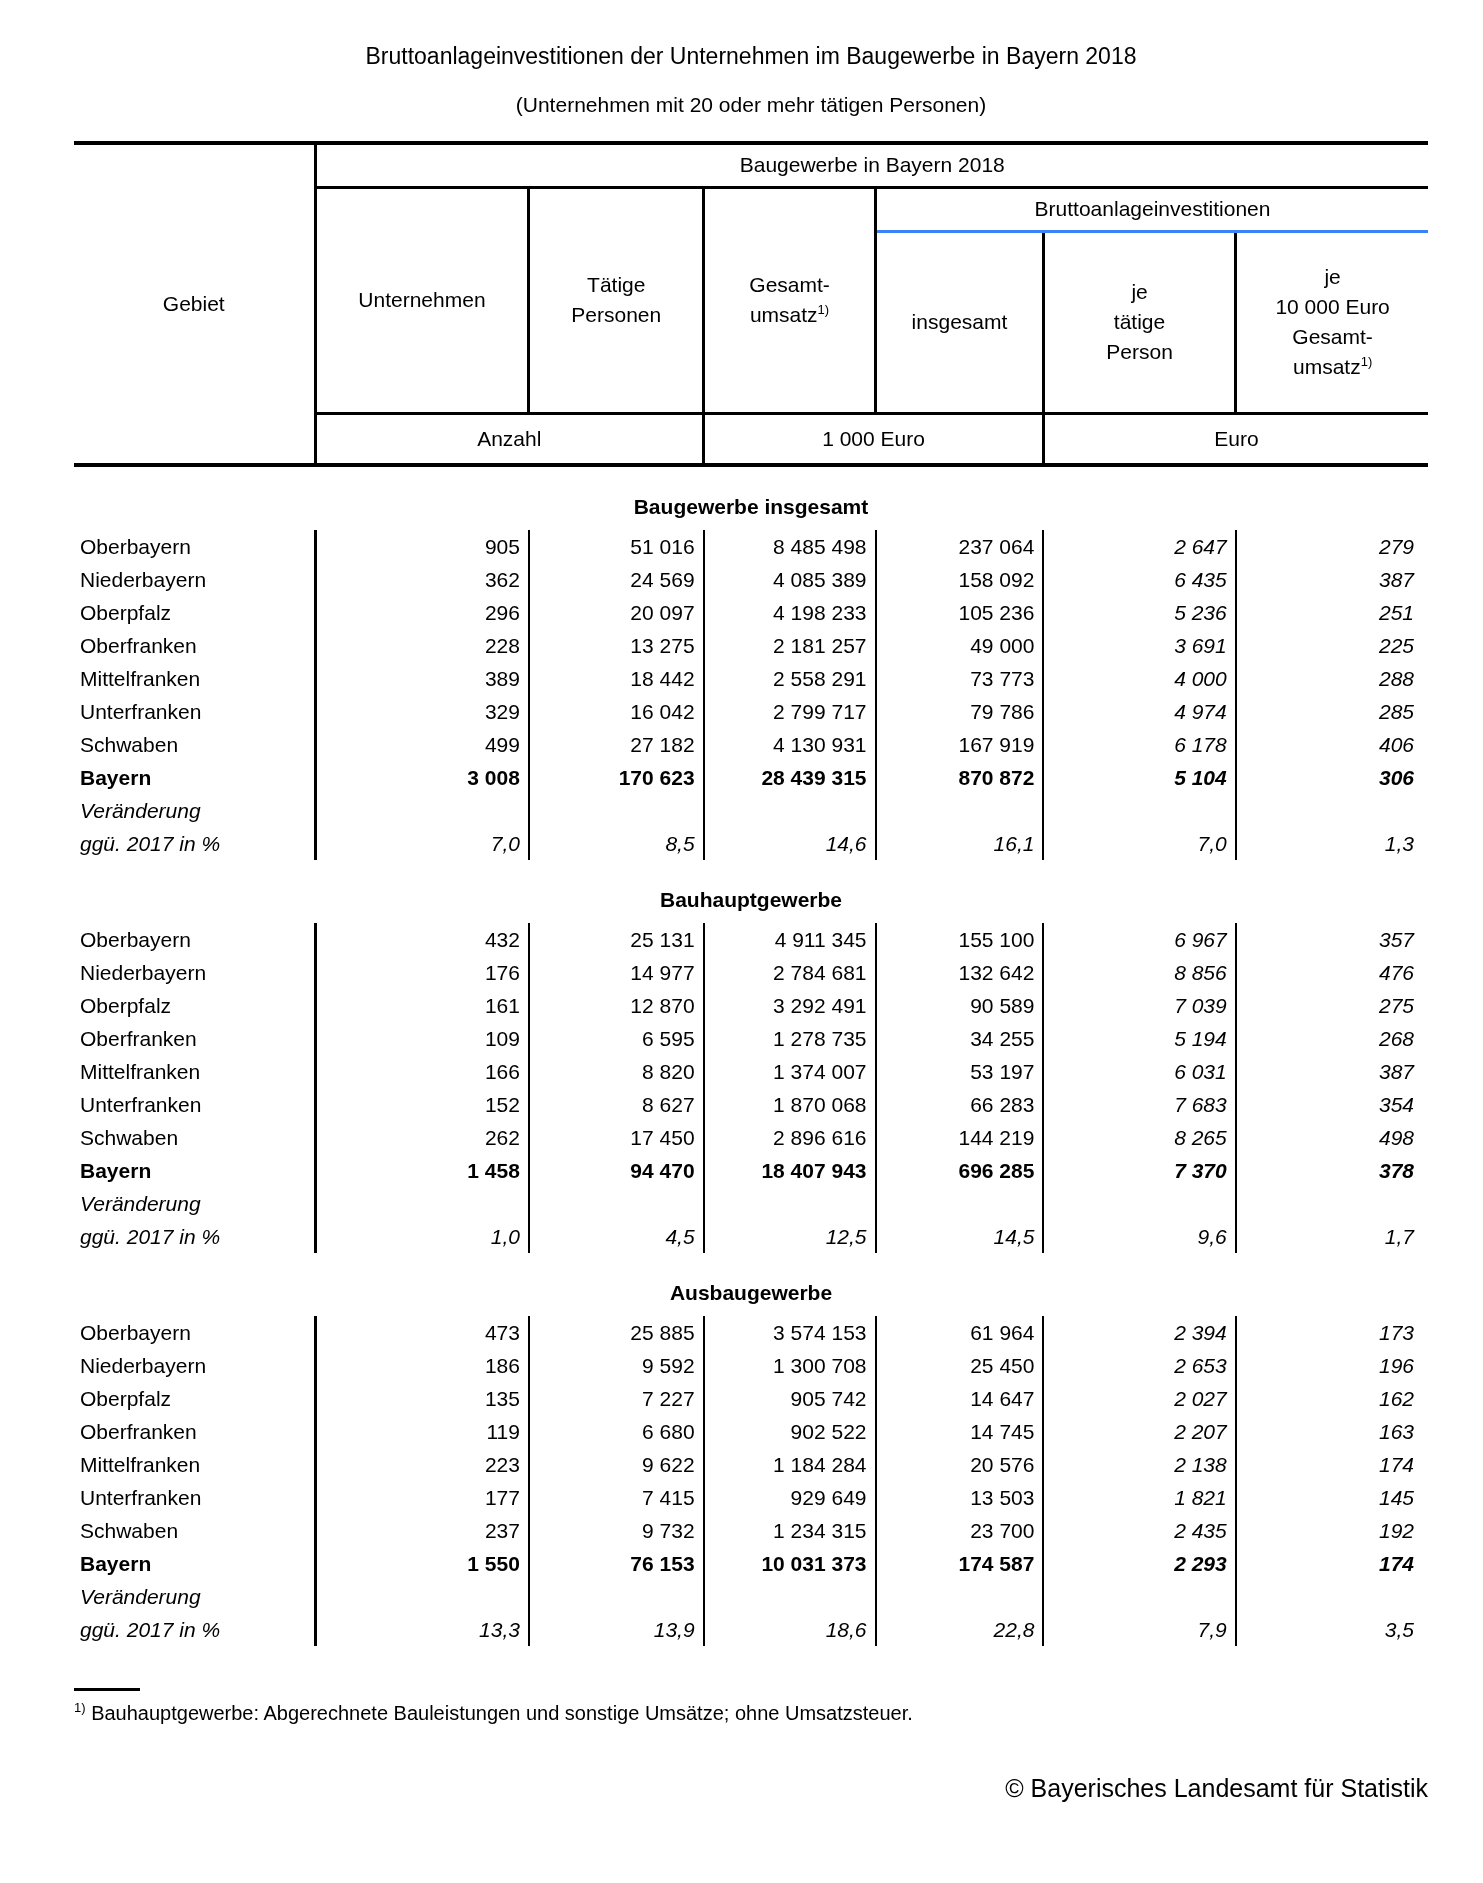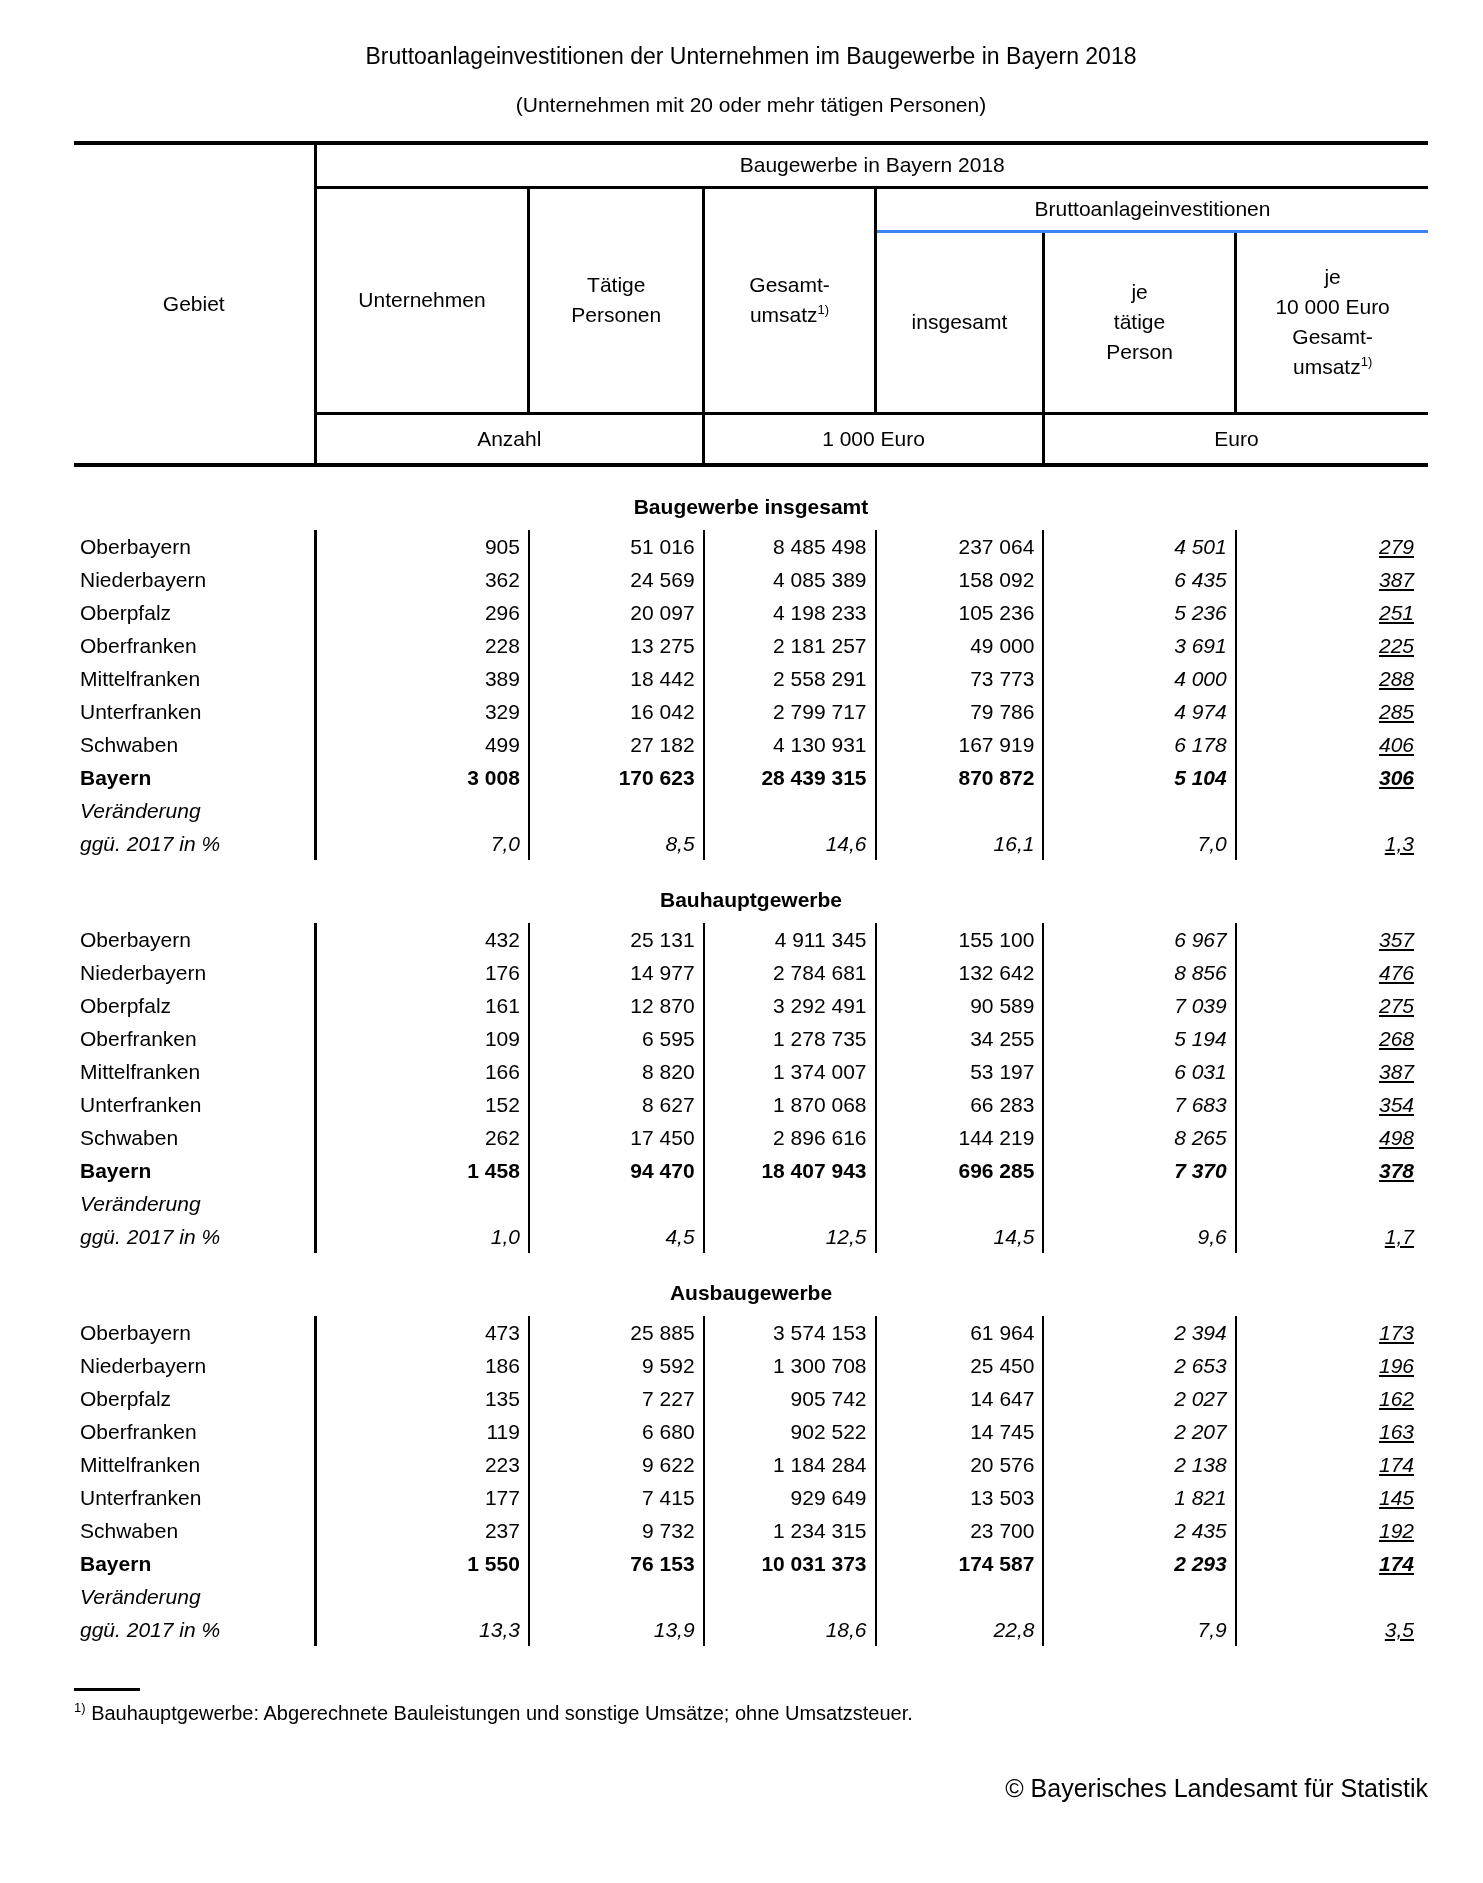--- a/index.html
+++ b/index.html
@@ -71,21 +71,21 @@
     text-align: left;
     padding-left: 6px;
     border-right: 3px solid #000;
   }
   .num {
     text-align: right;
     padding-right: 8px;
     border-right: 2px solid #000;
   }
   .num.c5, .num.c6 { font-style: italic; }
-  .num.c6 { border-right: none; padding-right: 14px; text-decoration: underline; }
+  .num.c6 { border-right: none; padding-right: 14px; }
   tr.total-row td { font-weight: bold; }
   tr.change-row td { vertical-align: bottom; font-style: italic; height: 66px; }
   .change-label div { line-height: 33px; }
 
   .footnote-rule {
     width: 66px;
     height: 0;
     border-top: 3px solid #000;
     margin-top: 42px;
   }
@@ -143,21 +143,21 @@
     <tbody>
         <tr>
           <td colspan="7" class="section-title">Baugewerbe insgesamt</td>
         </tr>
         <tr class="data-row">
           <td class="cell label">Oberbayern</td>
           <td class="cell num c1">905</td>
           <td class="cell num c2">51 016</td>
           <td class="cell num c3">8 485 498</td>
           <td class="cell num c4">237 064</td>
-          <td class="cell num c5">4 501</td>
+          <td class="cell num c5">2 647</td>
           <td class="cell num c6">279</td>
         </tr>
         <tr class="data-row">
           <td class="cell label">Niederbayern</td>
           <td class="cell num c1">362</td>
           <td class="cell num c2">24 569</td>
           <td class="cell num c3">4 085 389</td>
           <td class="cell num c4">158 092</td>
           <td class="cell num c5">6 435</td>
           <td class="cell num c6">387</td>

